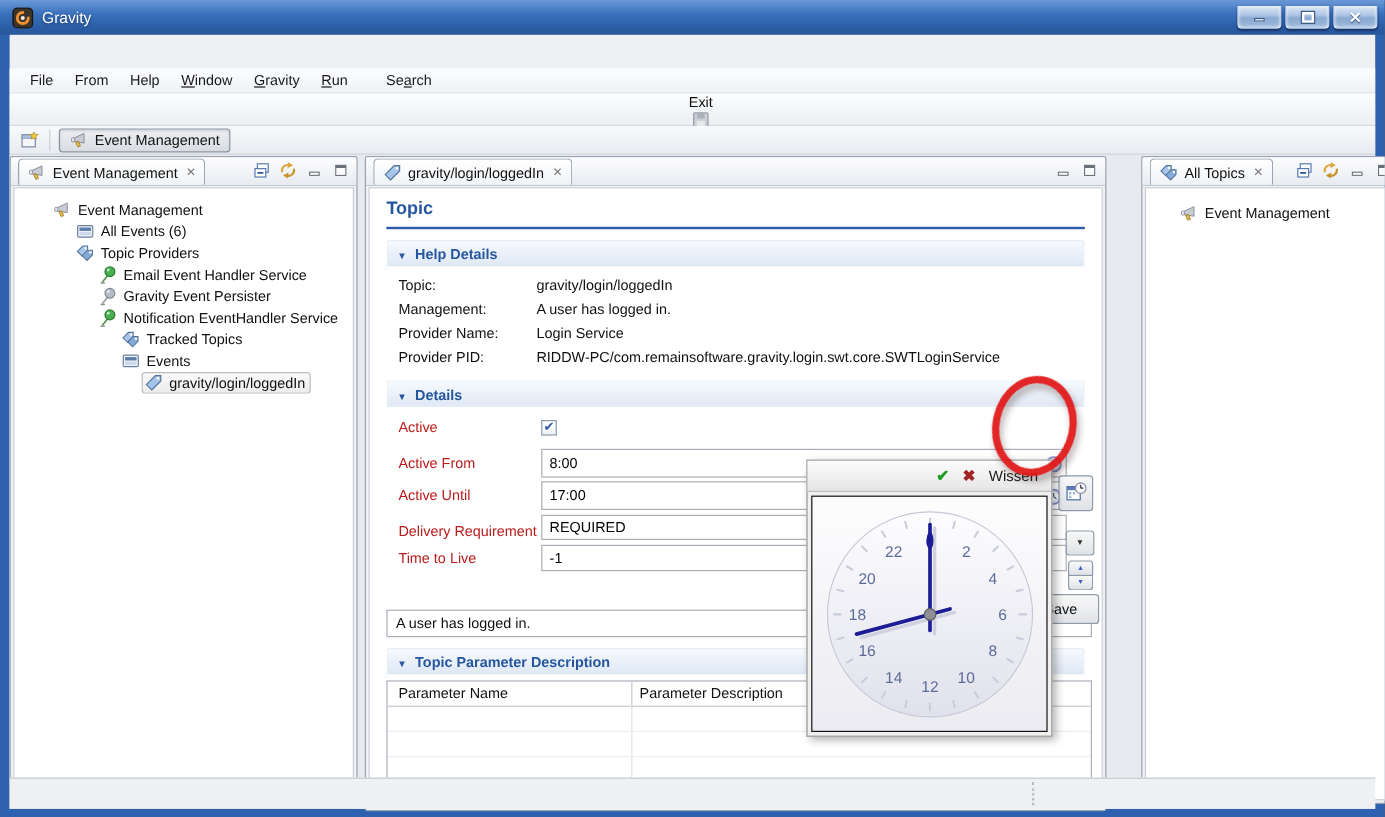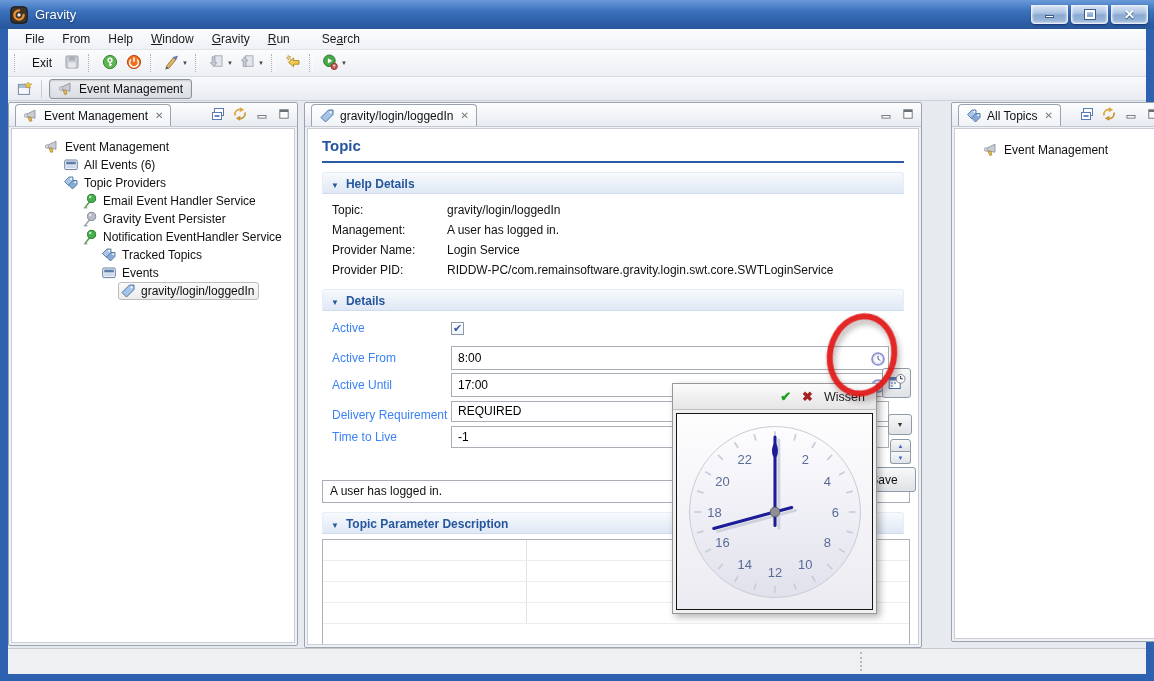--- a/index.html
+++ b/index.html
@@ -18,27 +18,27 @@
         box-shadow:inset 0 0 3px #fff,0 1px 2px rgba(0,0,40,.45);
         display:flex;align-items:center;justify-content:center;margin-left:3px;cursor:default;}
   .g-min{width:9px;height:3px;background:#fff;border:1px solid #3c5c8c;margin-top:5px;}
   .g-max{width:10px;height:9px;border:2px solid #fff;outline:1px solid #3c5c8c;}
   .g-close{color:#fff;font-size:13px;font-weight:bold;text-shadow:0 1px 1px #23406c;line-height:1;}
   
   .inner{position:absolute;left:8px;top:29px;right:8px;bottom:7px;background:#eef0f3;
          display:flex;flex-direction:column;}
   
   .menubar{height:21px;background:linear-gradient(#fcfdfe,#eef1f5);border-bottom:1px solid #e0e3e8;
-           display:flex;align-items:center;padding-left:8px;}
+           display:flex;align-items:center;padding-left:8px;margin-top:28px;}
   .menu-item{padding:2px 9px;color:#1a1a1a;}
   .menu-item.sp{margin-left:14px;}
   .mnem{text-decoration:underline;}
   
   .toolbar{height:27px;background:linear-gradient(#fbfcfd,#eceff3);border-bottom:1px solid #d6dade;
-           display:flex;align-items:center;padding-left:2px;}
+           display:flex;align-items:center;padding-left:14px;flex-direction:column;}
   .grip{width:4px;height:18px;border-left:1px dotted #aeb4bc;border-right:1px dotted #fff;margin:0 6px 0 4px;}
   .tbbtn{display:flex;align-items:center;justify-content:center;min-width:24px;height:22px;
          border-radius:3px;padding:0 3px;}
   .tbbtn.textbtn{padding:0 8px;font-size:12px;}
   .dd{font-size:6px;color:#444;margin-left:3px;}
   .dd::after{content:"▼";}
   
   .perspbar{height:24px;background:linear-gradient(#f8fafc,#e8ebf0);border-bottom:1px solid #cdd2d8;
             display:flex;align-items:center;padding-left:8px;}
   .perspbtn{display:flex;align-items:center;gap:5px;height:20px;padding:0 8px;border:1px solid #8a949f;
@@ -74,21 +74,21 @@
                background:linear-gradient(#f7fafd,#dfe8f5);border:1px solid #e6edf6;border-bottom:1px solid #d0dcec;
                color:#26569e;font-weight:bold;padding-left:8px;}
   .section-bar .tri{font-size:8px;margin-right:7px;color:#26569e;}
   .section-bar .tri::before{content:"▼";}
   .tp-rows{padding:6px 0 0 10px;}
   .tprow{display:flex;height:20px;align-items:center;}
   .tplabel{width:115px;color:#111;}
   .tpvalue{color:#111;}
   .frows{margin-top:7px;padding-left:10px;}
   .frow{display:flex;align-items:center;}
-  .flabel{width:119px;color:#3b82f6;}
+  .flabel{width:119px;color:#b91c1c;}
   .r-active{height:20px;margin-top:6px;margin-bottom:8px;}
   .cb{width:13px;height:13px;border:1px solid #8a98a8;background:linear-gradient(#fff,#eef3f8);
       display:flex;align-items:center;justify-content:center;}
   .cb::after{content:"✔";color:#3558ae;font-size:11px;line-height:1;}
   .tinput{position:relative;width:438px;height:24px;border:1px solid #a9aeb6;background:#fff;
           line-height:22px;padding-left:6px;color:#000;}
   .r-af{margin-top:0;}
   .r-au{margin-top:3px;}
   .r-dr{margin-top:4px;align-items:flex-end;}
   .r-dr .tinput{height:21px;line-height:19px;}
@@ -518,20 +518,24 @@
               <div class="frow r-ttl">
                 <span class="flabel">Time to Live</span>
                 <span class="tinput"><span>-1</span></span>
               </div>
             </div>
 
             <div class="desc-field">A user has logged in.</div>
 
             <div class="section-bar"><span class="tri"></span><span>Topic Parameter Description</span></div>
             <div class="ptable">
+              <div class="phrow">
+                <span class="pc1h">Parameter Name</span>
+                <span class="pc2h">Parameter Description</span>
+              </div>
               <div id="ptable-body">
                   <div class="prow">
                     <span class="pc1"></span>
                     <span class="pc2"></span>
                   </div>
                   <div class="prow">
                     <span class="pc1"></span>
                     <span class="pc2"></span>
                   </div>
                   <div class="prow">

